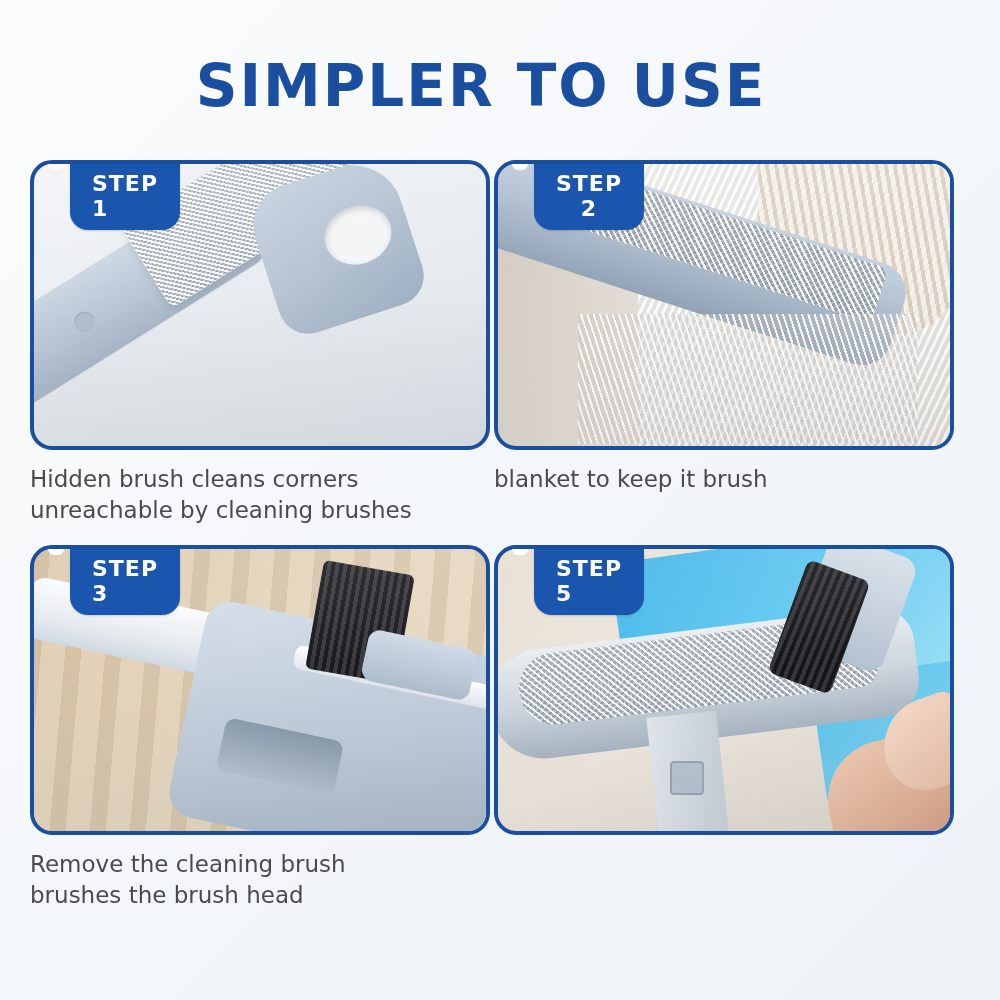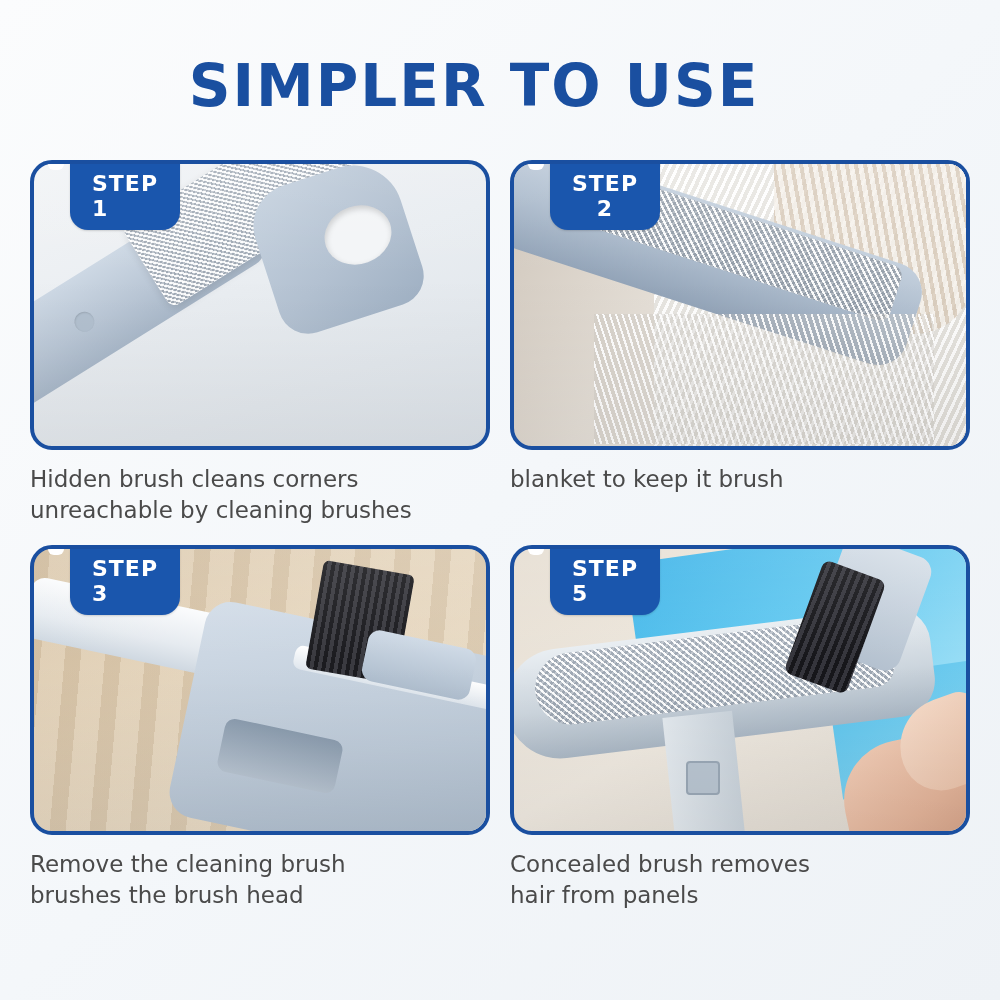--- a/index.html
+++ b/index.html
@@ -24,29 +24,30 @@
     position: absolute;
     top: 52px;
     left: 0;
     width: 948px;
     text-align: center;
     font-size: 58px;
     font-weight: bold;
     letter-spacing: 2px;
     color: #1a4fa0;
     font-family: "DejaVu Sans", sans-serif;
+    padding-left: 7px;
   }
   .grid {
     position: absolute;
     top: 160px;
     left: 30px;
     width: 940px;
     display: flex;
     flex-wrap: wrap;
-    gap: 20px 20px;
+    gap: 20px 4px;
   }
   .card {
     width: 460px;
   }
   .photo-frame {
     position: relative;
     width: 460px;
     height: 290px;
     border: 4px solid #1a4fa0;
     border-radius: 22px;
@@ -463,20 +464,16 @@
         <div class="stick-btn"></div>
         <div class="brush4-handle"></div>
         <div class="brush4"></div>
         <div class="finger"></div>
         <div class="finger2"></div>
         <div class="gloss"></div>
         <div class="badge-wrap">
           <div class="badge">STEP 5</div>
         </div>
       </div>
-      <div class="caption">
-        <span>Concealed brush removes</span>
-        <span>hair from panels</span>
-      </div>
     </div>
 
   </div>
 </div>
 
 </body></html>

